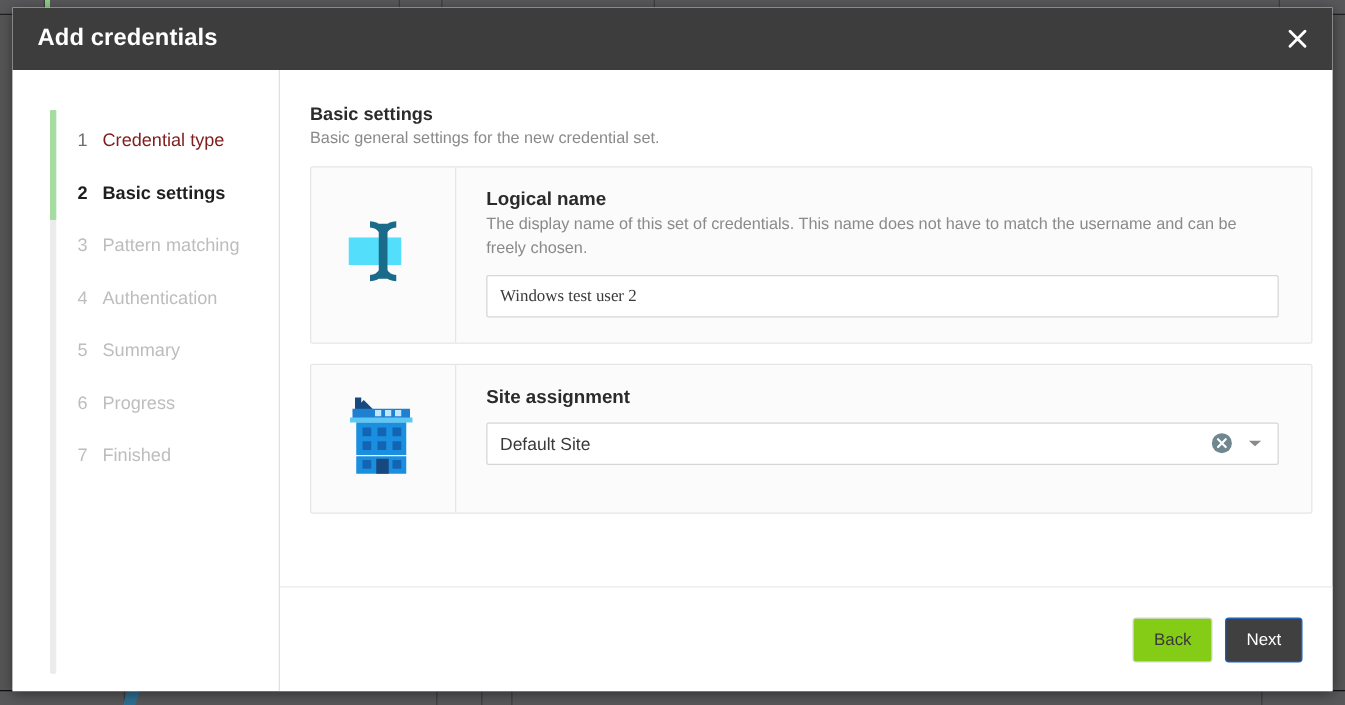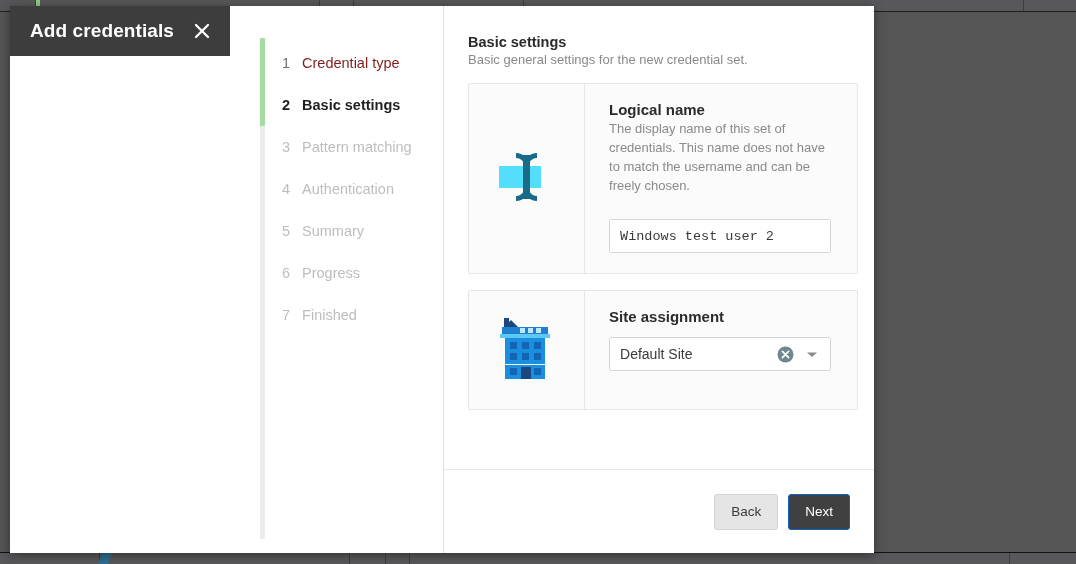--- a/index.html
+++ b/index.html
@@ -47,25 +47,25 @@
     width: 4px;
     background: #8fcf88;
     height: 100%;
   }
 
   
   #dialog {
     position: absolute;
     left: 10px;
     top: 6px;
-    width: 864px;
+    width: 1056px;
     height: 547px;
     background: #ffffff;
     display: flex;
-    flex-direction: row;
+    flex-direction: column;
     box-shadow: 0 2px 10px rgba(0,0,0,0.45);
     overflow: hidden;
   }
 
   #titlebar {
     height: 50px;
     background: #3d3d3d;
     display: flex;
     align-items: center;
     justify-content: space-between;
@@ -195,30 +195,30 @@
   }
   .card-desc {
     font-size: 13px;
     color: #8a8a8a;
     margin-top: 2px;
     line-height: 1.45;
     max-width: 625px;
   }
 
   .text-input {
-    margin-top: 24px;
+    margin-top: 12px;
     width: 100%;
     height: 34px;
     background: #ffffff;
     border: 1px solid #d6d6d6;
     border-radius: 2px;
     padding: 0 10px;
     font-size: 13.5px;
     color: #3a3a3a;
-    font-family: Liberation Mono, monospace;
+    font-family: Liberation Serif, serif;
     outline: none;
   }
   .text-input::placeholder { color: #b0b0b0; }
 
   .select-wrap {
     margin-top: 12px;
     width: 100%;
     height: 34px;
     background: #ffffff;
     border: 1px solid #d6d6d6;
@@ -253,21 +253,21 @@
     min-width: 58px;
     height: 36px;
     padding: 0 16px;
     border-radius: 3px;
     font-size: 13.5px;
     font-family: "Liberation Sans", sans-serif;
     cursor: pointer;
     border: 1px solid transparent;
   }
   .btn-secondary {
-    background: #e5e5e5;
+    background: #84cc16;
     border-color: #d3d3d3;
     color: #3a3a3a;
   }
   .btn-primary {
     background: #404040;
     border-color: #0f62c8;
     color: #ffffff;
   }
 </style>
 </head>

